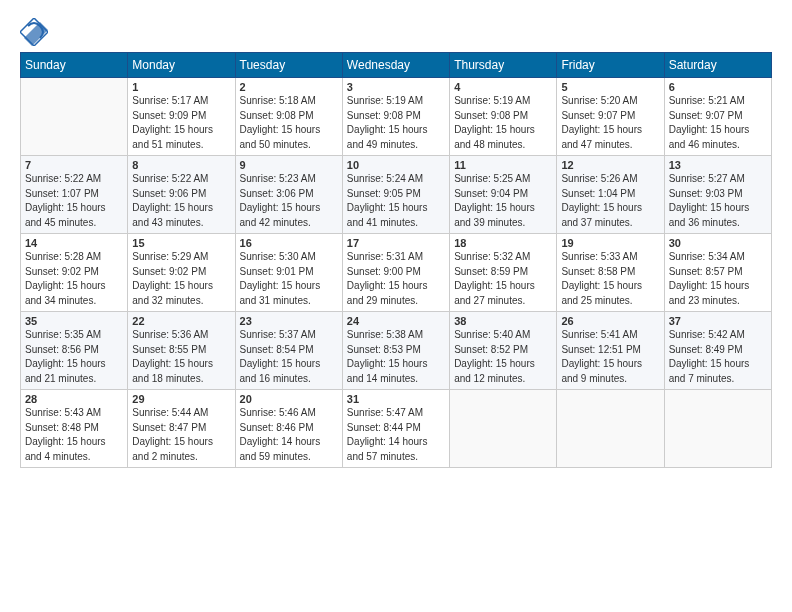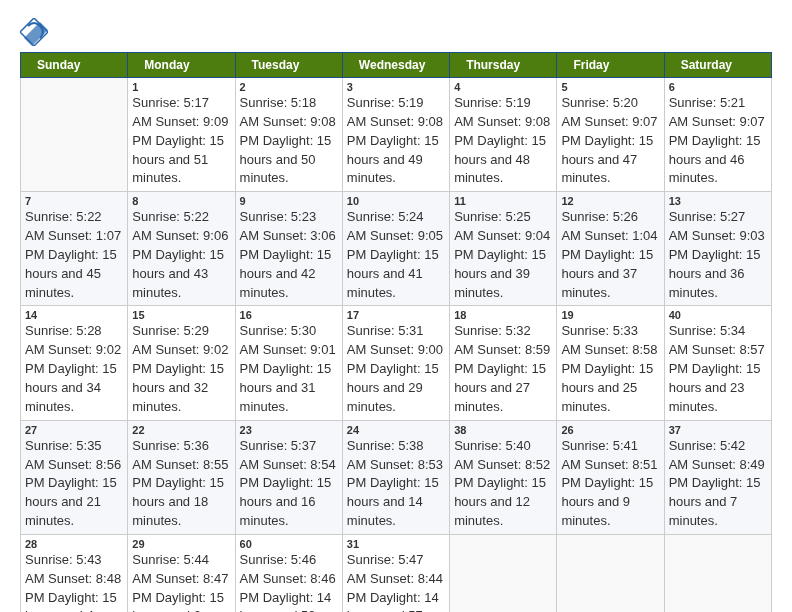--- a/index.html
+++ b/index.html
@@ -43,25 +43,25 @@
       font-size: 16px;
       color: #333;
       margin-top: 2px;
     }
     table {
       width: 100%;
       border-collapse: collapse;
       table-layout: fixed;
     }
     thead tr th {
-      background-color: #4d7c0f;
+      background-color: #0369a1;
       color: #fff;
       font-size: 12px;
-      font-weight: bold;
-      padding: 5px 16px;
+      font-weight: normal;
+      padding: 5px 4px;
       text-align: left;
       border: 1px solid #1a4d8a;
     }
     tbody tr td {
       border: 1px solid #ccc;
       vertical-align: top;
       padding: 3px 4px;
       font-size: 9.5px;
       color: #333;
       height: 78px;
@@ -70,21 +70,21 @@
     tbody tr:nth-child(even) td {
       background: #f5f7fa;
     }
     .day-number {
       font-weight: bold;
       font-size: 11px;
       display: block;
       margin-bottom: 1px;
     }
     .cell-info {
-      font-size: 13px;
+      font-size: 10px;
       line-height: 1.45;
       color: #333;
     }
     .empty-cell {
       background: #f9f9f9 !important;
     }
   </style>
 </head>
 <body>
 
@@ -256,30 +256,30 @@
 and 27 minutes.</div>
           </td>
           <td>
             <span class="day-number">19</span>
             <div class="cell-info">Sunrise: 5:33 AM
 Sunset: 8:58 PM
 Daylight: 15 hours
 and 25 minutes.</div>
           </td>
           <td>
-            <span class="day-number">40</span>
+            <span class="day-number">30</span>
             <div class="cell-info">Sunrise: 5:34 AM
 Sunset: 8:57 PM
 Daylight: 15 hours
 and 23 minutes.</div>
           </td>
         </tr>
         <tr>
           <td>
-            <span class="day-number">27</span>
+            <span class="day-number">35</span>
             <div class="cell-info">Sunrise: 5:35 AM
 Sunset: 8:56 PM
 Daylight: 15 hours
 and 21 minutes.</div>
           </td>
           <td>
             <span class="day-number">22</span>
             <div class="cell-info">Sunrise: 5:36 AM
 Sunset: 8:55 PM
 Daylight: 15 hours
@@ -302,21 +302,21 @@
           <td>
             <span class="day-number">38</span>
             <div class="cell-info">Sunrise: 5:40 AM
 Sunset: 8:52 PM
 Daylight: 15 hours
 and 12 minutes.</div>
           </td>
           <td>
             <span class="day-number">26</span>
             <div class="cell-info">Sunrise: 5:41 AM
-Sunset: 8:51 PM
+Sunset: 12:51 PM
 Daylight: 15 hours
 and 9 minutes.</div>
           </td>
           <td>
             <span class="day-number">37</span>
             <div class="cell-info">Sunrise: 5:42 AM
 Sunset: 8:49 PM
 Daylight: 15 hours
 and 7 minutes.</div>
           </td>
@@ -330,21 +330,21 @@
 and 4 minutes.</div>
           </td>
           <td>
             <span class="day-number">29</span>
             <div class="cell-info">Sunrise: 5:44 AM
 Sunset: 8:47 PM
 Daylight: 15 hours
 and 2 minutes.</div>
           </td>
           <td>
-            <span class="day-number">60</span>
+            <span class="day-number">20</span>
             <div class="cell-info">Sunrise: 5:46 AM
 Sunset: 8:46 PM
 Daylight: 14 hours
 and 59 minutes.</div>
           </td>
           <td>
             <span class="day-number">31</span>
             <div class="cell-info">Sunrise: 5:47 AM
 Sunset: 8:44 PM
 Daylight: 14 hours

